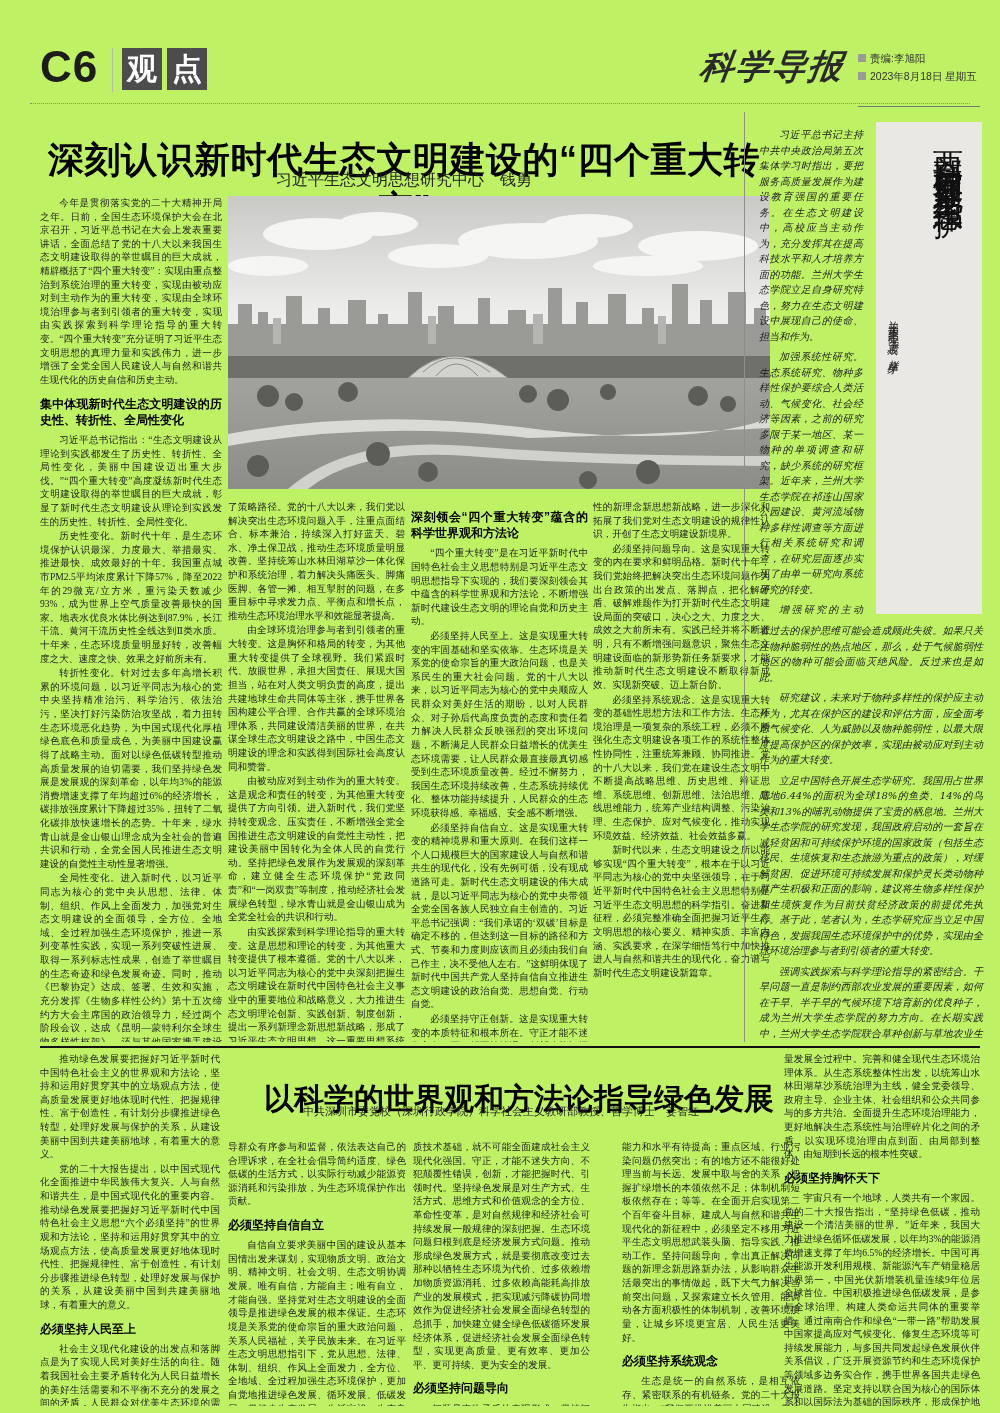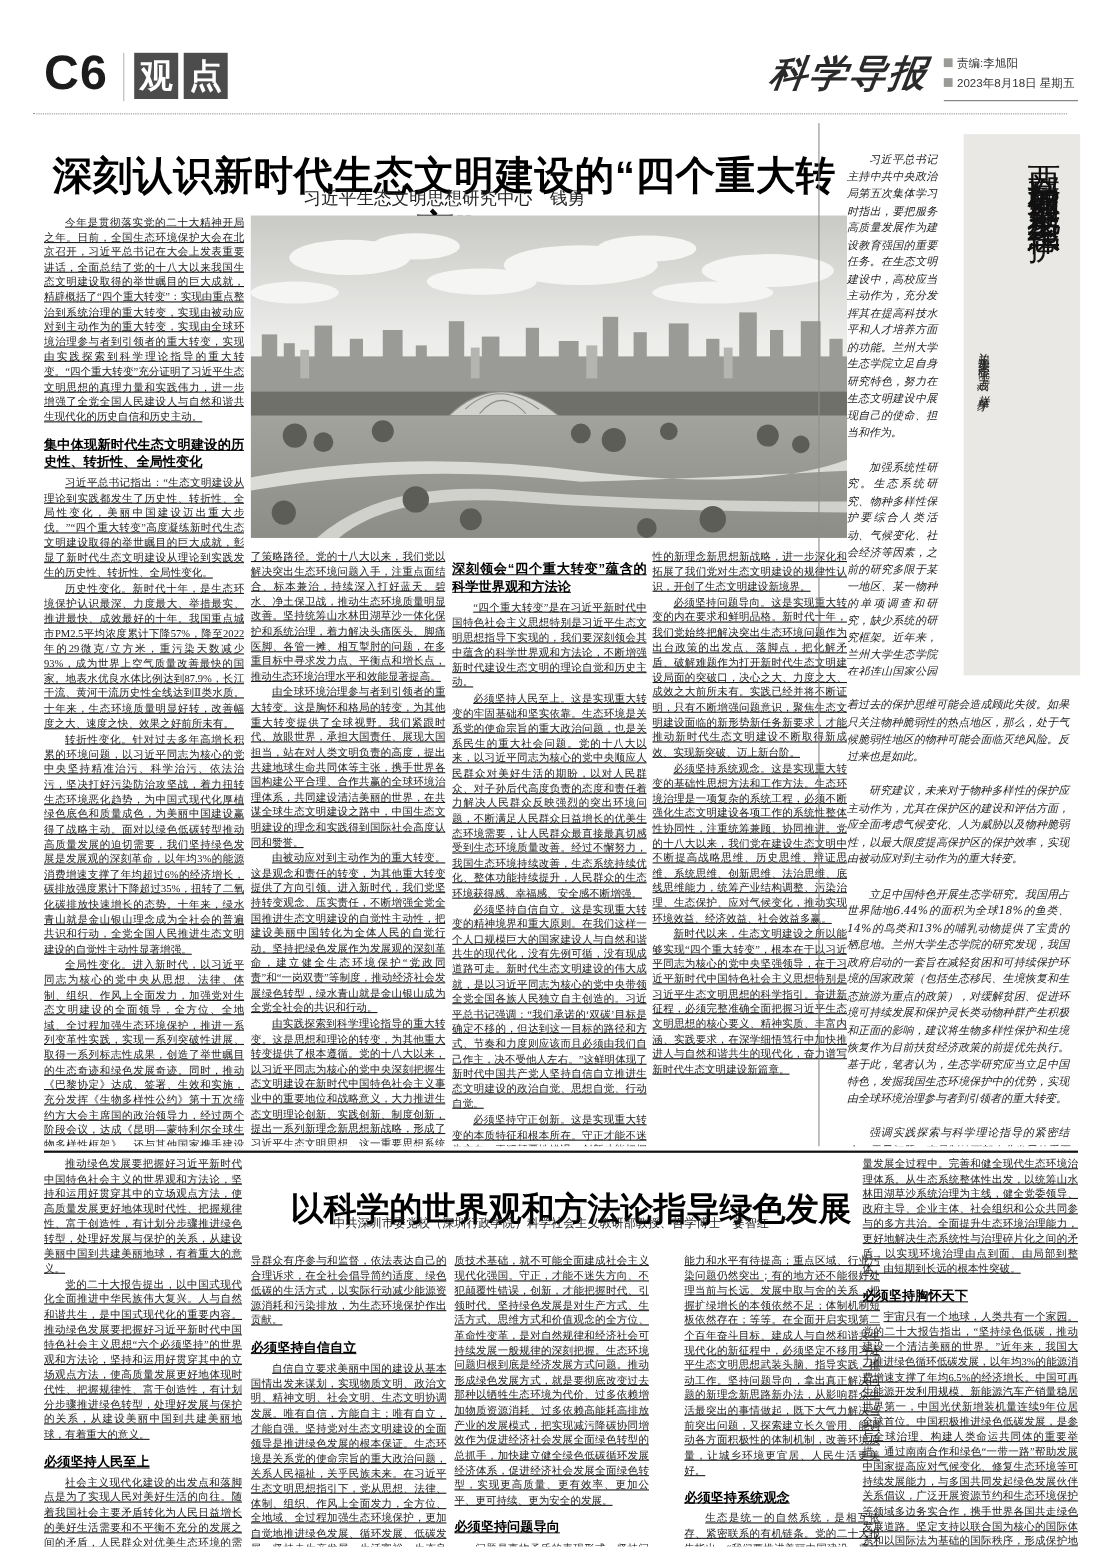--- a/index.html
+++ b/index.html
@@ -1,50 +1,50 @@
 <!DOCTYPE html>
 <html><head>
 <meta charset="utf-8">
 <style>
   html,body{margin:0;padding:0;background:#dddcd8;}
-  #page{position:relative;width:1000px;height:1413px;margin:0 auto;background:#ffffff;
+  #page{position:relative;width:1000px;height:1413px;margin:0 auto;background:#bef264;
         font-family:"Liberation Serif","DejaVu Serif",serif;color:#1c1c1c;overflow:hidden;}
   
   .hdr-pageno{position:absolute;left:40px;top:42px;font-family:"Liberation Sans","DejaVu Sans",sans-serif;
               font-size:44px;font-weight:600;letter-spacing:1px;}
   .hdr-sep{position:absolute;left:112px;top:48px;width:1px;height:44px;background:#b9b8b4;}
   .hdr-section{position:absolute;left:122px;top:48px;display:flex;gap:5px;}
   .hdr-section .blk{width:40px;height:42px;background:#4c4c4c;color:#fff;font-family:"Liberation Sans",sans-serif;
                     font-weight:bold;font-size:30px;display:flex;align-items:center;justify-content:center;}
   .masthead{position:absolute;left:700px;top:44px;width:150px;font-family:"DejaVu Serif",serif;
             font-style:italic;font-weight:bold;font-size:34px;letter-spacing:2px;transform:skewX(-8deg);color:#2a2a2a;}
   .hdr-meta{position:absolute;left:858px;top:50px;width:122px;font-family:"Liberation Sans",sans-serif;
-            font-size:10.5px;color:#333;line-height:1.7;border-bottom:1px solid #777;padding-bottom:5px;}
+            font-size:10.5px;color:#333;line-height:1.7;border-bottom:1px solid #777;padding-bottom:20px;}
   .hdr-meta .sq{display:inline-block;width:8px;height:8px;background:#9a9a97;margin-right:4px;}
   .hdr-rule{position:absolute;left:30px;top:103px;width:940px;border-top:1px dotted #8f8e8a;}
   
   .a1-title{position:absolute;left:40px;top:112px;width:728px;text-align:center;
             font-family:"Liberation Sans","DejaVu Sans",sans-serif;font-weight:900;font-size:36px;
             letter-spacing:.5px;color:#000;}
   .a1-byline{position:absolute;left:40px;top:170px;width:728px;text-align:center;font-size:16px;color:#222;}
-  .col{position:absolute;text-align:justify;font-size:9.6px;line-height:1.42;overflow:hidden;text-decoration:underline;}
+  .col{position:absolute;text-align:justify;font-size:9.6px;line-height:1.42;overflow:hidden;}
   .col p{margin:0 0 1px 0;text-indent:2em;}
   .col p.cont{text-indent:0;}
   .col h3{font-family:"Liberation Sans","DejaVu Sans",sans-serif;font-size:12px;margin:9px 0 5px 0;
           line-height:1.35;color:#000;}
   #a1c1{left:40px;top:196px;width:182px;height:846px;}
   #a1c2{left:228px;top:500px;width:177px;height:542px;}
   #a1c3{left:411px;top:500px;width:177px;height:542px;}
   #a1c4{left:593px;top:500px;width:177px;height:542px;}
   .photo{position:absolute;left:228px;top:196px;width:542px;height:293px;background:#ccc;}
   .vdiv{position:absolute;left:744px;top:112px;width:1px;height:930px;background:#8f8e8a;}
   
   .sb-col{position:absolute;font-family:"DejaVu Serif","Liberation Serif",serif;font-style:italic;
           font-size:10px;line-height:1.55;text-align:justify;overflow:hidden;}
-  .sb-col p{margin:16px;text-indent:2em;font-style:italic;}
+  .sb-col p{margin:5px;text-indent:2em;font-style:italic;}
   .sb-col p.cont{text-indent:0;}
   #sbn{left:754px;top:122px;width:114px;height:492px;}
   #sbw{left:754px;top:618px;width:234px;height:424px;}
   .sb-titleblock{position:absolute;left:876px;top:122px;width:106px;height:492px;background:#e9e8e4;}
   .sb-title{position:absolute;right:14px;top:6px;height:480px;writing-mode:vertical-rl;
             font-family:"Liberation Sans","DejaVu Sans",sans-serif;font-size:30px;letter-spacing:4px;color:#111;}
   .sb-byline{position:absolute;left:10px;top:190px;height:290px;writing-mode:vertical-rl;
              font-size:10.5px;color:#222;letter-spacing:2px;}
   .sb-byline .names{font-style:italic;font-family:"DejaVu Serif",serif;}
   

